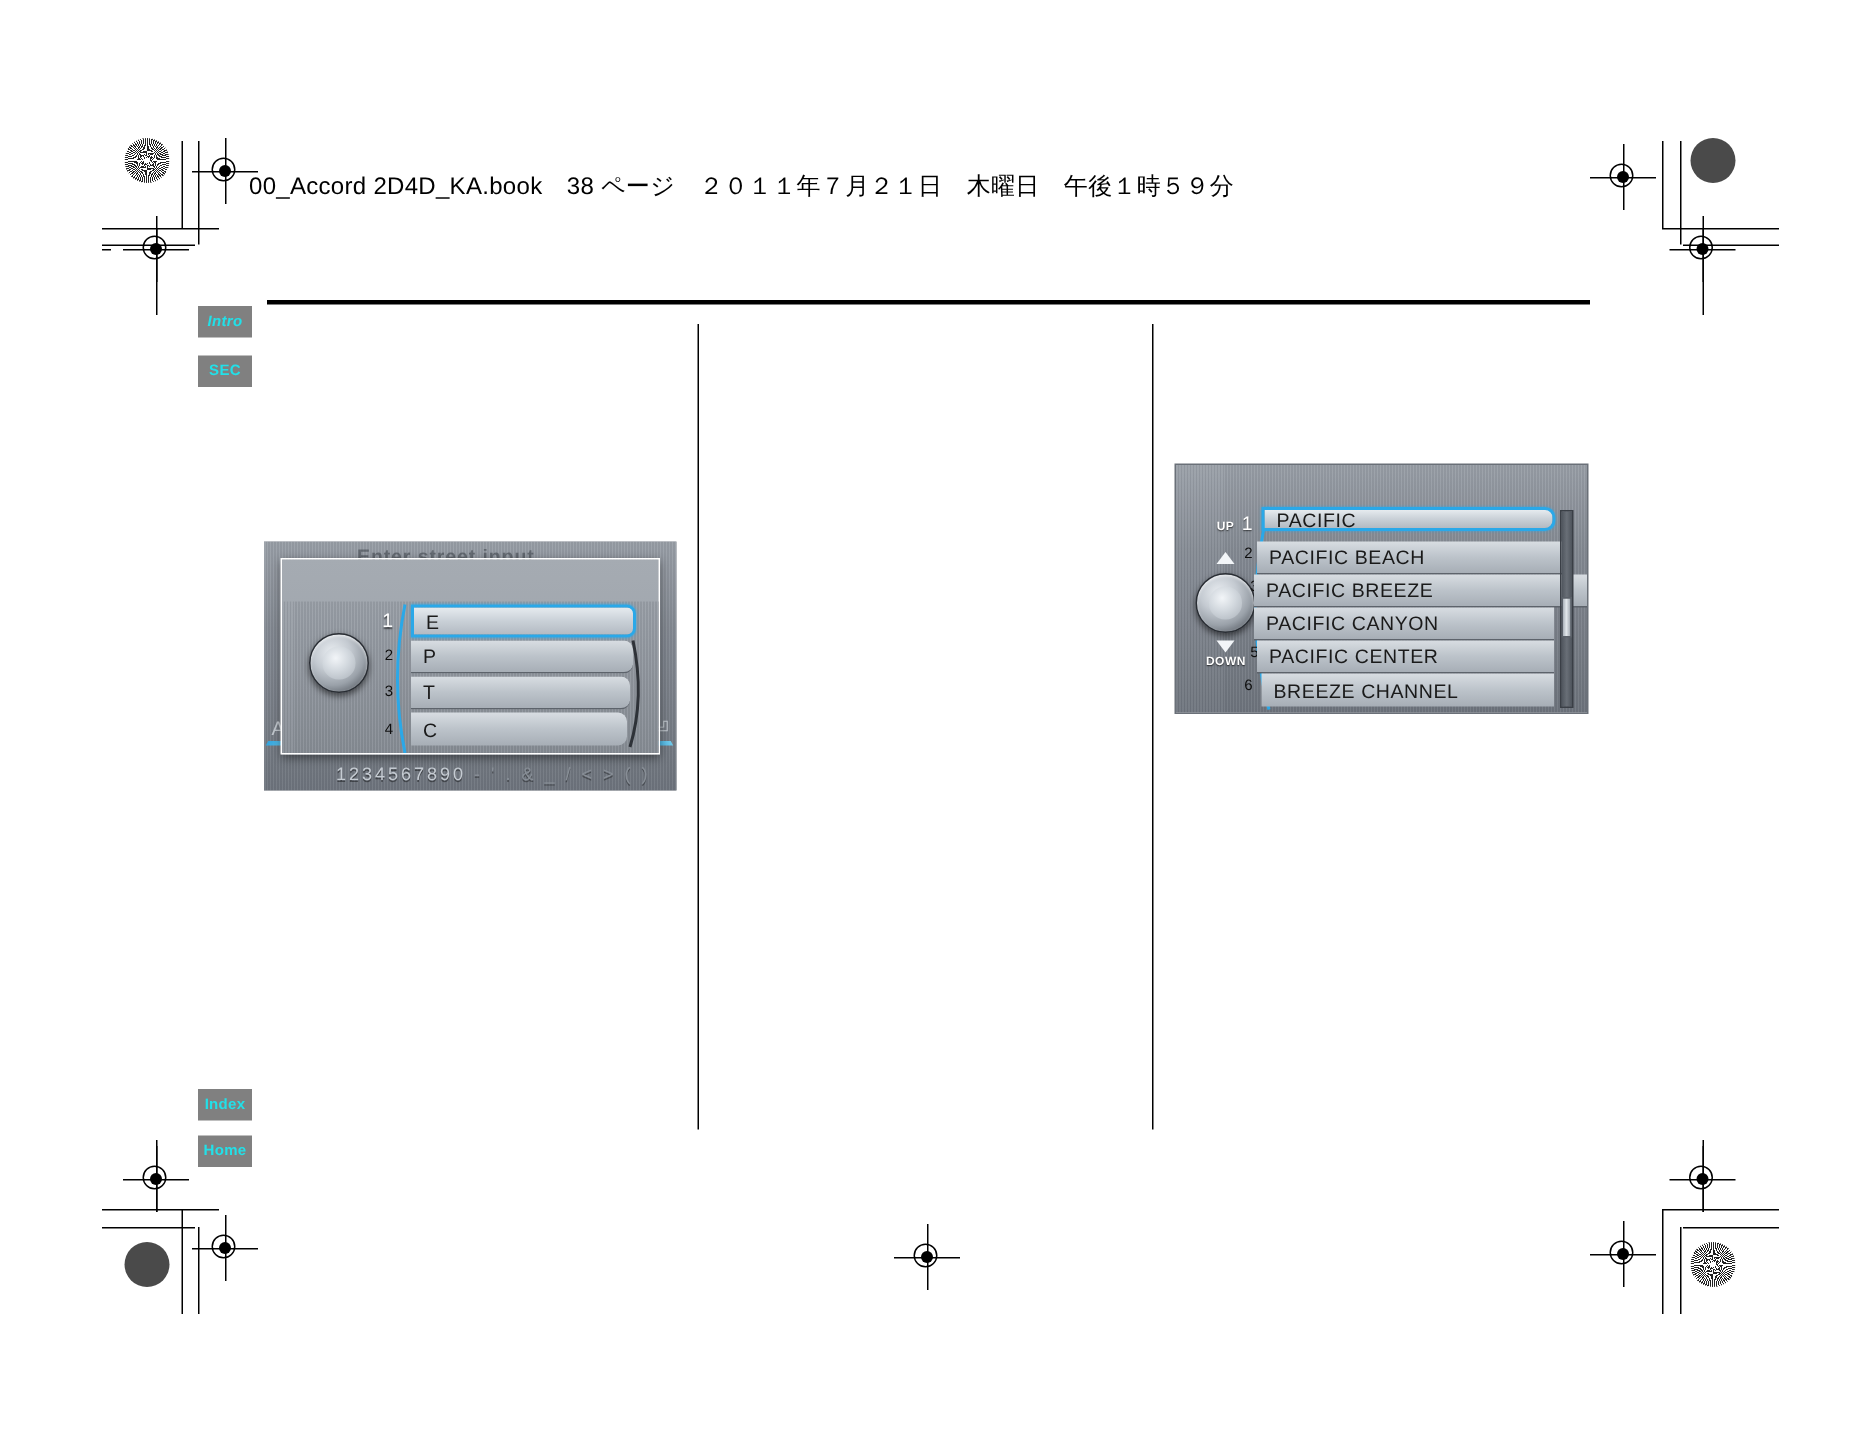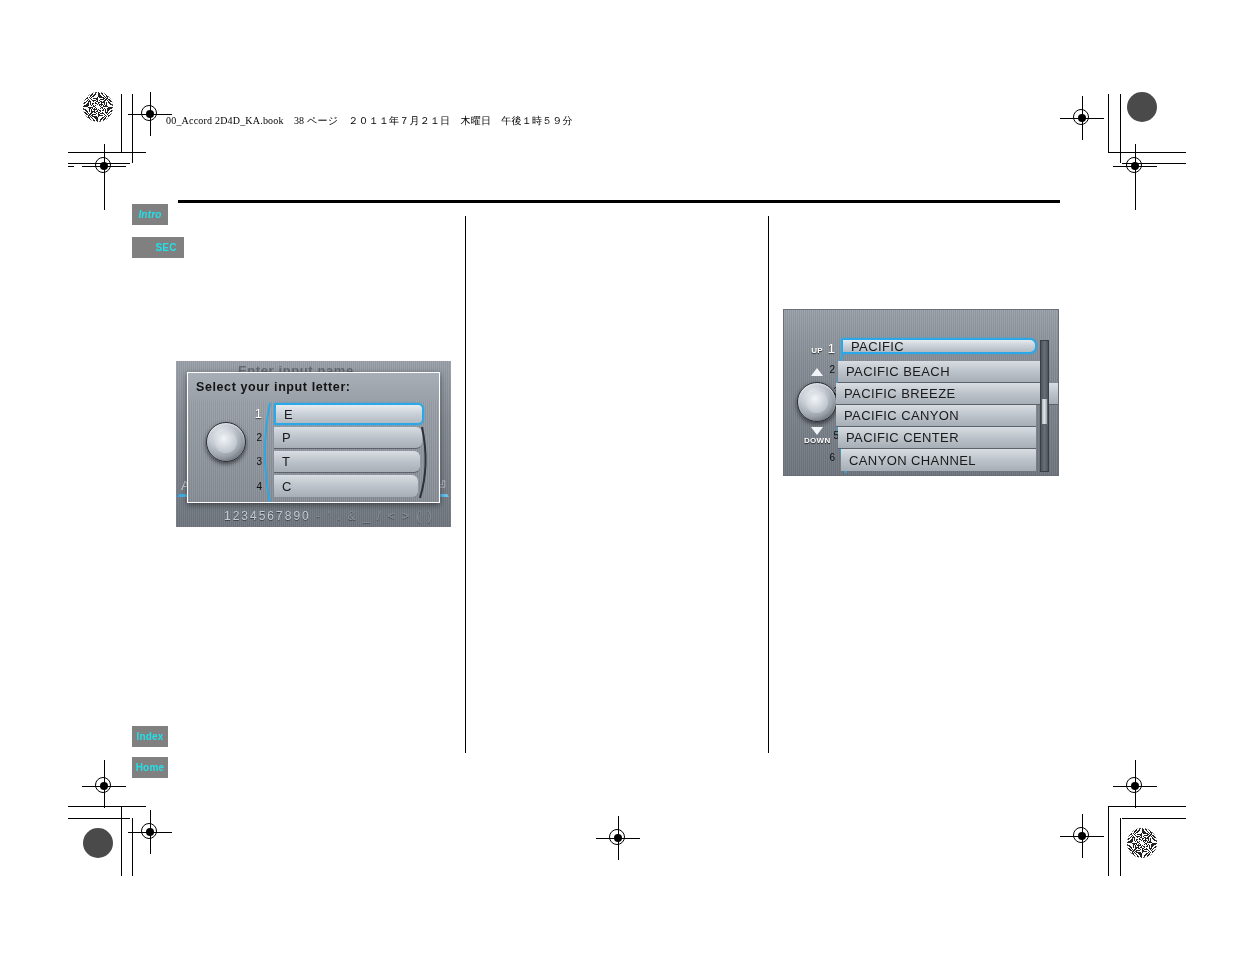--- a/index.html
+++ b/index.html
@@ -62,22 +62,22 @@
     background:
       radial-gradient(circle at 50% 50%, #ffffff 0 2px, transparent 2px),
       repeating-conic-gradient(from 0deg at 50% 50%, #222 0deg 3deg, #fff 3deg 6deg);
   }
 
   
   .book-header {
     position: absolute;
     left: 166px;
     top: 114px;
-    font-family: Liberation Serif, serif;
-    font-size: 10px;
+    font-family: Liberation Sans, sans-serif;
+    font-size: 16px;
     color: #000;
     letter-spacing: 0.2px;
     white-space: nowrap;
   }
 
   
   .top-rule {
     position: absolute;
     left: 178px;
     top: 200px;
@@ -104,21 +104,21 @@
     color: #22e0e8;
     font-family: "Liberation Sans", sans-serif;
     font-size: 10px;
     font-weight: bold;
     display: flex;
     align-items: center;
     justify-content: center;
     letter-spacing: 0.2px;
   }
   .tab-intro { left: 132px; top: 204px; font-style: italic; }
-  .tab-sec   { left: 132px; top: 237px; padding-left: 16px; }
+  .tab-sec   { left: 132px; top: 237px; }
   .tab-index { left: 132px; top: 726px; }
   .tab-home  { left: 132px; top: 757px; }
 
   
   .nav-screen {
     position: absolute;
     overflow: hidden;
     font-family: "Liberation Sans", sans-serif;
     background: linear-gradient(180deg, #8e9299 0%, #7e838b 40%, #6e737b 100%);
   }
@@ -400,33 +400,32 @@
 <div class="side-tab tab-index">
   <span>Index</span>
 </div>
 <div class="side-tab tab-home">
   <span>Home</span>
 </div>
 
 <div class="nav-screen" style="left:176px; top:361px; width:275px; height:166px;">
   <div class="bg-metal"></div>
 
-  <div class="ghost-title" style="left:62px; top:2px;">Enter input name</div>
+  <div class="ghost-title" style="left:62px; top:2px;">Enter street input</div>
 
   <div class="edge-key" style="left:5px; top:117px;">A</div>
   <div class="edge-key" style="left:259px; top:117px;">⏎</div>
   <div class="edge-accent" style="left:2px; top:133px; width:16px; transform:skewX(-28deg);"></div>
   <div class="edge-accent" style="left:256px; top:133px; width:16px; transform:skewX(28deg);"></div>
 
   <div class="kbd-strip" style="left:48px; top:148px;">1234567890</div>
   <div class="kbd-strip faint" style="left:140px; top:148px;">- ' . &amp;  _ / &lt; &gt; ( )</div>
 
   <div class="overlay-dialog" style="left:11px; top:11px; width:253px; height:131px;">
 
-    <div class="nav-title" style="height:28px; background:linear-gradient(180deg,#a8aeb5 0%,#9aa0a8 100%); color:#141414; text-shadow:none; font-size:12.5px;">Select your input letter:</div>
 
     <div style="position:absolute; left:0; top:28px; width:253px; height:103px;
                 background: repeating-linear-gradient(90deg, rgba(255,255,255,0.06) 0 1px, rgba(0,0,0,0.05) 1px 2px),
                             linear-gradient(180deg,#9aa0a8 0%,#878d95 100%);"></div>
 
     <div class="knob" style="left:18px; top:49px; width:40px; height:40px;">
       <div class="knob-face"></div>
     </div>
 
     <svg class="curve-sep" width="253" height="103" style="left:0; top:28px;" viewBox="0 0 253 103">
@@ -489,19 +488,19 @@
   <div class="list-row" style="left:52px; top:73px; width:236px; height:22px;">
     <span class="row-label">PACIFIC BREEZE</span>
   </div>
   <div class="list-row" style="left:52px; top:95px; width:200px; height:22px;">
     <span class="row-label">PACIFIC CANYON</span>
   </div>
   <div class="list-row" style="left:54px; top:117px; width:198px; height:22px;">
     <span class="row-label">PACIFIC CENTER</span>
   </div>
   <div class="list-row" style="left:57px; top:139px; width:195px; height:22px; border-bottom:none;">
-    <span class="row-label">CANYON CHANNEL</span>
+    <span class="row-label">BREEZE CHANNEL</span>
   </div>
 
   <div class="scrollbar-track" style="left:256px; top:30px; width:9px; height:132px;">
     <div class="scrollbar-thumb" style="left:0; top:57px; width:7px; height:27px;"></div>
   </div>
 </div>
 
 </body></html>

